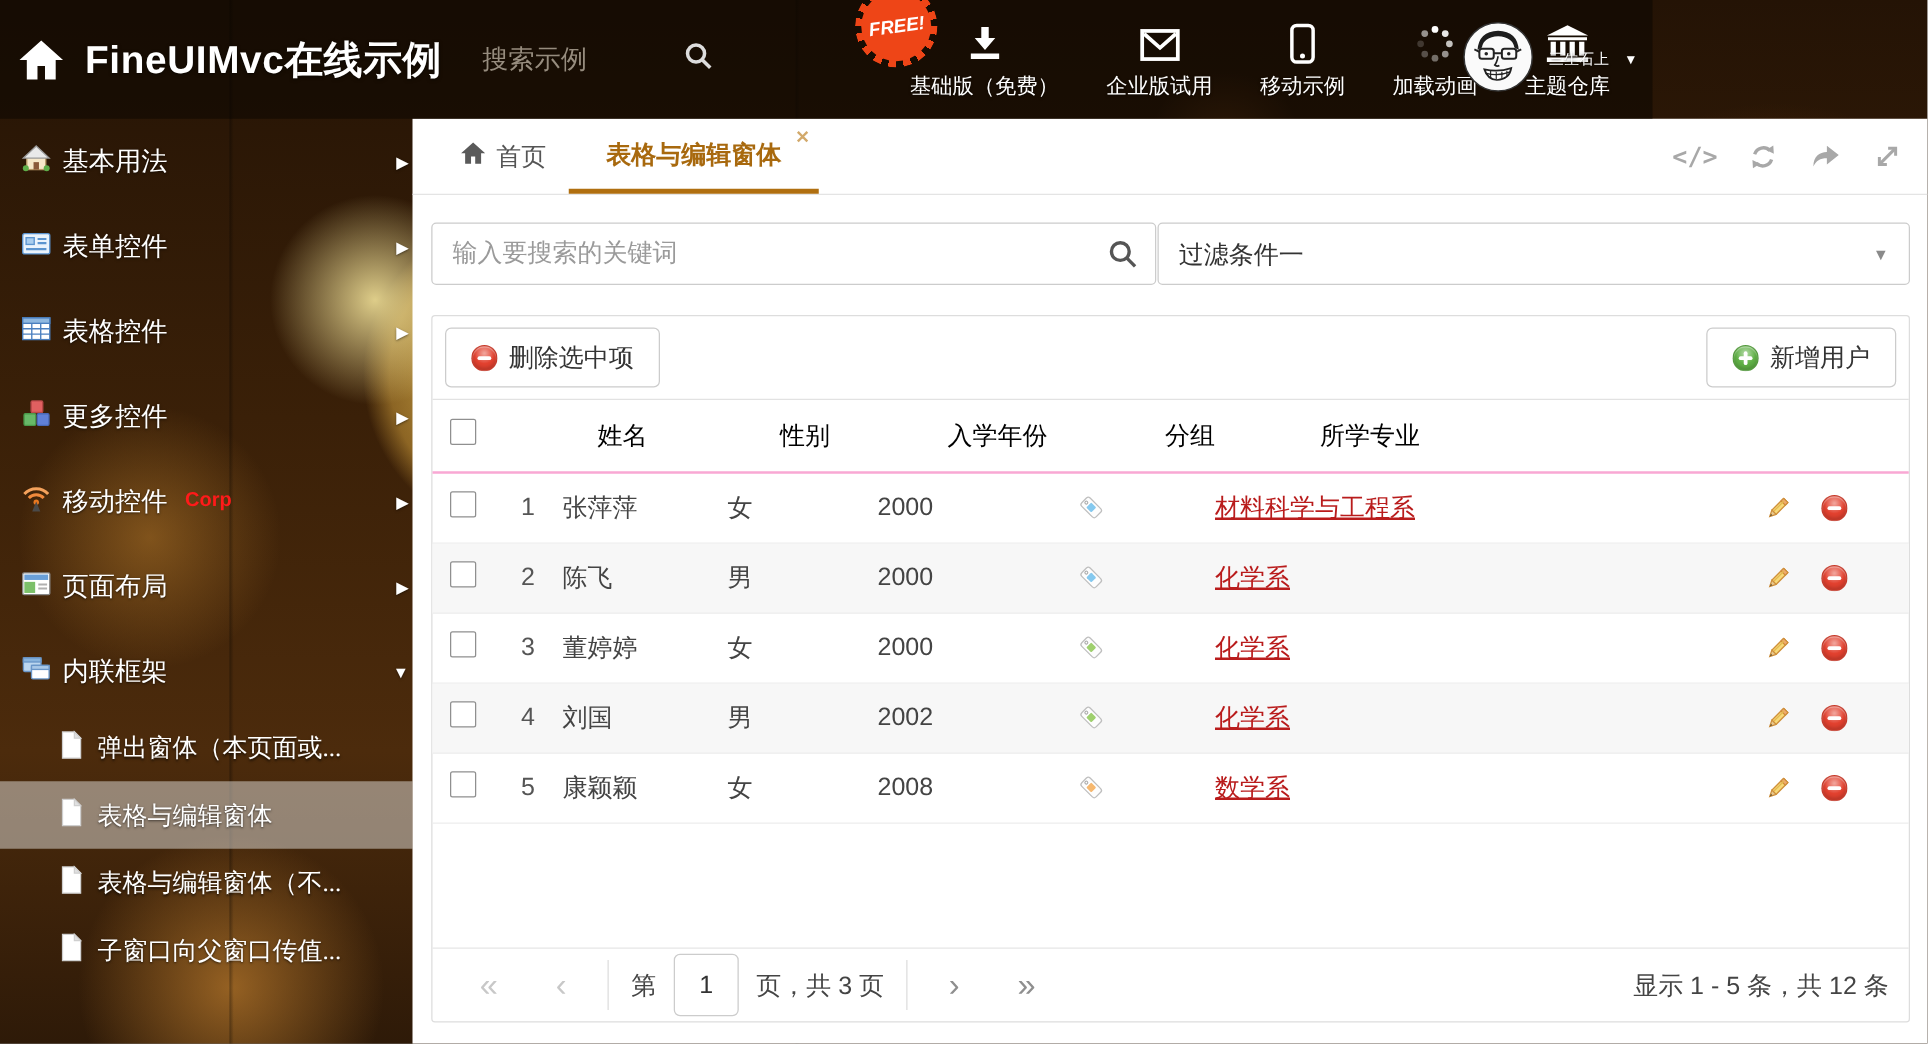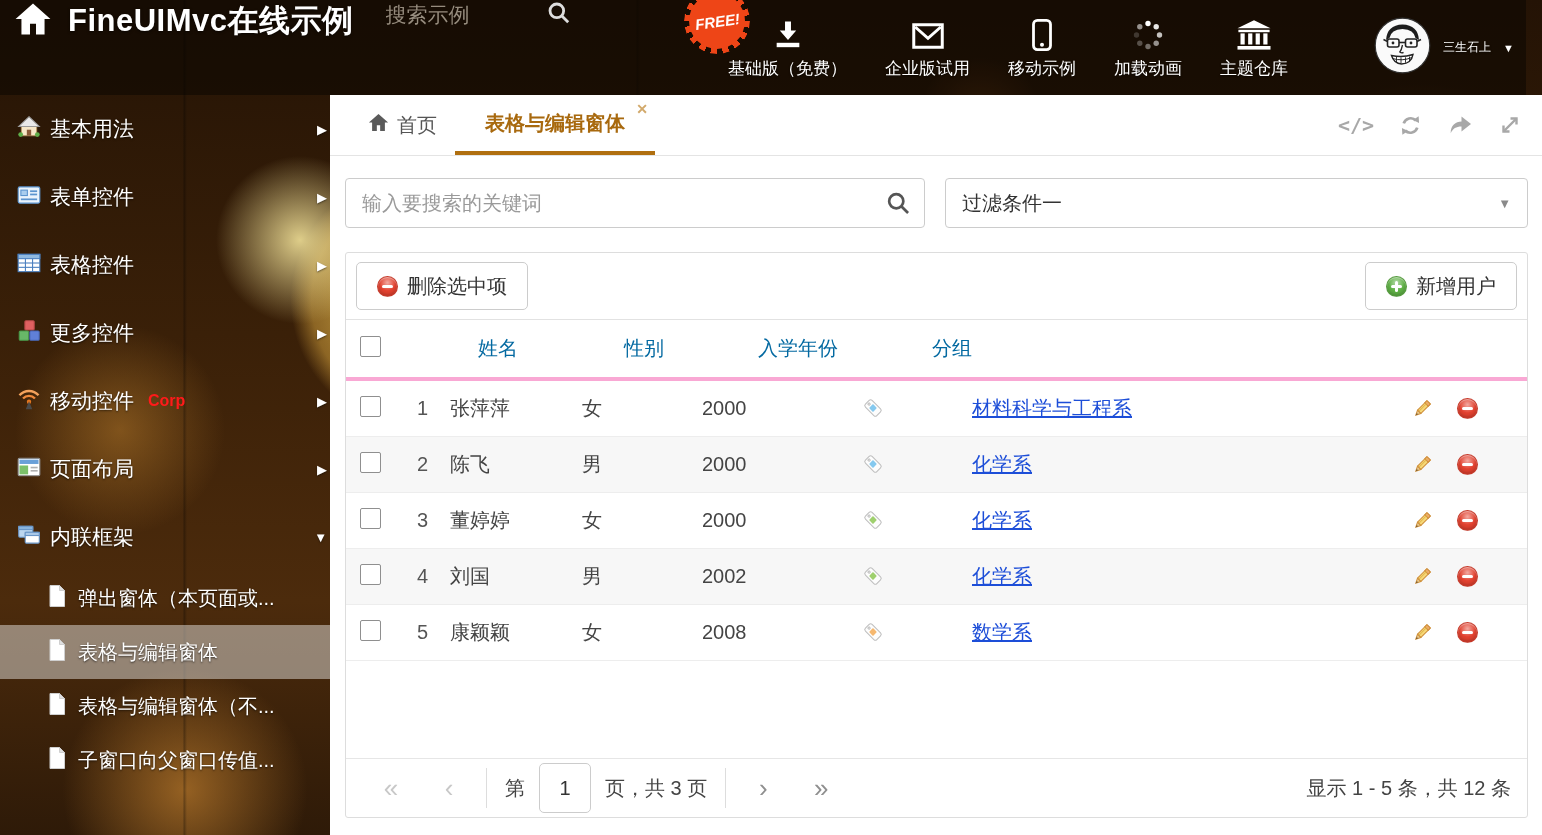--- a/index.html
+++ b/index.html
@@ -18,22 +18,22 @@
       radial-gradient(circle 195px at 805px 270px, rgba(228,152,40,.8), transparent 72%),
       radial-gradient(circle 150px at 120px 430px, rgba(205,140,50,.45), transparent 70%),
       radial-gradient(circle 235px at 620px 645px, rgba(196,112,30,.55), transparent 74%),
       radial-gradient(circle 170px at 185px 790px, rgba(214,142,52,.6), transparent 72%),
       radial-gradient(circle 300px at 1090px 520px, rgba(145,78,22,.5), transparent 76%),
       radial-gradient(circle 260px at 1420px 280px, rgba(172,96,26,.55), transparent 76%),
       radial-gradient(circle 90px at 980px 120px, rgba(150,85,25,.4), transparent 70%),
       linear-gradient(180deg,#241305 0%,#3a2008 40%,#4c2b0c 72%,#2e1a08 100%);
   }
   
-  .hdr{position:absolute;top:0;left:0;width:1526px;height:95px;z-index:3;
-       background:rgba(10,6,2,.52);display:flex;align-items:flex-start;color:#fff;}
+  .hdr{position:absolute;top:0;left:0;width:1322px;height:95px;z-index:3;
+       background:rgba(10,6,2,.52);display:flex;align-items:center;color:#fff;}
   .hdr-home{margin-left:14px;display:flex;}
   .hdr-title{margin-left:16px;font-size:31px;font-weight:bold;letter-spacing:.5px;text-shadow:0 1px 3px rgba(0,0,0,.6);white-space:nowrap;}
   .hdr-search{margin-left:30px;display:flex;align-items:center;}
   .hdr-search input{width:150px;background:transparent;border:none;outline:none;font-size:21px;color:#d8d0c4;font-family:inherit;}
   .hdr-search input::placeholder{color:#968c7e;}
   .hdr-search .mag{margin-left:8px;}
   .free{position:absolute;left:684px;top:-12px;width:66px;height:66px;border-radius:50%;overflow:hidden;z-index:4;}
   .free-spikes{position:absolute;inset:0;border-radius:50%;
      background:repeating-conic-gradient(var(--free-badge,#ee4517) 0deg 12deg, rgba(0,0,0,0) 12deg 22.5deg);}
   .free-core{position:absolute;left:5px;top:5px;width:56px;height:56px;border-radius:50%;
@@ -46,54 +46,54 @@
   .hdr-user{position:absolute;right:12px;top:0;height:95px;display:flex;align-items:center;gap:12px;cursor:pointer;}
   .hdr-user .uname{font-size:12px;color:#fff;text-shadow:0 1px 2px rgba(0,0,0,.6);}
   .hdr-user .caret{font-size:11px;color:#fff;}
   
   .sidebar{position:absolute;left:0;top:95px;width:330px;bottom:0;z-index:2;color:#fff;}
   .side-item{height:68px;display:flex;align-items:center;padding:0 3px 0 16px;gap:8px;cursor:pointer;}
   .side-item .s-label{font-size:21px;text-shadow:0 1px 2px rgba(0,0,0,.65);}
   .side-item .s-arrow{margin-left:auto;font-size:13px;text-shadow:0 1px 2px rgba(0,0,0,.5);}
   .corp{font-size:16px;font-weight:bold;color:var(--corp-red,#ff1a1a);margin-left:6px;}
   .sub-item{height:54px;display:flex;align-items:center;padding-left:46px;gap:10px;cursor:pointer;}
-  .sub-item .s-label{font-size:20px;text-shadow:0 1px 2px rgba(0,0,0,.65);}
+  .sub-item .s-label{font-size:20px;text-shadow:0 1px 2px rgba(0,0,0,.65);font-family:Liberation Serif, serif;}
   .sub-item.active{background:rgba(228,225,221,.5);}
   
   .main{position:absolute;left:330px;top:95px;right:0;bottom:0;background:#fff;z-index:2;}
   .tabbar{height:60px;border-bottom:1px solid #e4e4e4;display:flex;align-items:stretch;padding-left:30px;position:relative;}
   .tab{display:flex;align-items:center;gap:8px;font-size:20px;color:#555;cursor:pointer;padding:0 8px;text-align:right;}
   .tab-active{margin-left:10px;padding:0 30px;position:relative;color:var(--accent,#a8690e);font-weight:bold;
       border-bottom:4px solid var(--tab-underline,#b06f10);box-sizing:border-box;}
   .tab-close{position:absolute;top:6px;right:7px;font-size:14px;font-weight:bold;color:#d2a96b;cursor:pointer;}
   .tab-tools{position:absolute;right:20px;top:0;height:60px;display:flex;align-items:center;gap:24px;}
   .tab-tools .ttool{cursor:pointer;display:flex;align-items:center;}
   .code-glyph{font-family:"DejaVu Sans Mono",monospace;font-size:20px;font-weight:bold;color:#a8a8a8;}
-  .filter-row{display:flex;gap:20px;padding:22px 14px 0 15px;}
+  .filter-row{display:flex;gap:1px;padding:22px 14px 0 15px;}
   .search-box{position:relative;width:580px;flex:0 0 580px;}
   .search-box input{width:100%;height:50px;box-sizing:border-box;border:1px solid #ccc;border-radius:4px;
       font-size:20px;color:#333;padding:0 50px 0 16px;outline:none;font-family:inherit;}
   .search-box input::placeholder{color:#9a9a9a;}
   .search-box .mag2{position:absolute;right:13px;top:12px;}
   .filter-box{flex:1;height:50px;box-sizing:border-box;border:1px solid #ccc;border-radius:4px;
       display:flex;align-items:center;justify-content:space-between;padding:0 16px;font-size:20px;color:#333;cursor:pointer;}
   .dd-arrow{font-size:13px;color:#8a8a8a;}
   
   .panel{position:absolute;left:15px;right:14px;top:157px;bottom:17px;border:1px solid #ddd;border-radius:3px;background:#fff;}
   .ptoolbar{display:flex;justify-content:space-between;align-items:center;padding:9px 10px;}
   .btn{display:inline-flex;align-items:center;gap:9px;height:48px;padding:0 20px;background:#fff;
       border:1px solid #ccc;border-radius:5px;font-size:20px;color:#333;cursor:pointer;font-family:inherit;}
   .grid-row{display:grid;grid-template-columns:48px 44px 132px 120px 160px 110px 1fr 46px 58px;
       align-items:center;height:55px;padding:0 12px;font-size:20px;color:#444;}
-  .thead{height:57px;border-top:1px solid #e2e2e2;border-bottom:4px solid #f9a8d4;color:#0369a1;gap:14px;}
+  .thead{height:57px;border-top:1px solid #e2e2e2;border-bottom:2px solid #f9a8d4;color:#000000;gap:14px;}
   .trow{border-bottom:1px solid #ededed;}
   .trow.alt{background:#f7f7f7;}
   .c-num{text-align:right;padding-right:22px;color:#555;}
   .checkbox{display:inline-block;width:19px;height:19px;border:1px solid #8f8f8f;border-radius:2px;background:#fff;cursor:pointer;margin-left:2px;}
-  .major-link{color:#1d4ed8;text-decoration:underline;cursor:pointer;}
+  .major-link{color:#b91c1c;text-decoration:underline;cursor:pointer;}
   .icon-cell{display:flex;align-items:center;cursor:pointer;}
   .red-minus,.green-plus{position:relative;display:inline-block;width:21px;height:21px;border-radius:50%;
       box-shadow:inset 0 -2px 3px rgba(0,0,0,.18), inset 0 1px 1px rgba(255,255,255,.45);border:1px solid rgba(0,0,0,.12);box-sizing:border-box;}
   .red-minus{background:radial-gradient(circle at 50% 30%, rgba(255,255,255,.55), rgba(255,255,255,0) 50%), var(--delete-red,#e2412f);}
   .green-plus{background:radial-gradient(circle at 50% 30%, rgba(255,255,255,.55), rgba(255,255,255,0) 50%), var(--add-green,#5fb045);}
   .red-minus::after{content:"";position:absolute;left:4px;top:8px;width:11px;height:3.4px;background:#fff;border-radius:2px;}
   .green-plus::after{content:"";position:absolute;left:4px;top:8px;width:11px;height:3.4px;background:#fff;border-radius:2px;}
   .green-plus::before{content:"";position:absolute;left:7.8px;top:4px;width:3.4px;height:11px;background:#fff;border-radius:2px;}
   
   .pager{position:absolute;left:0;right:0;bottom:0;height:58px;border-top:1px solid #e6e6e6;
@@ -418,20 +418,21 @@
       </button>
     </div>
 
     <div class="grid-row thead">
       <span><span class="checkbox"></span></span>
       <span></span>
       <span>姓名</span>
       <span>性别</span>
       <span>入学年份</span>
       <span>分组</span>
+      <span>所学专业</span>
       <span></span>
         <span></span>
     </div>
 
     <div class="grid-row trow">
       <span><span class="checkbox"></span></span>
       <span class="c-num">1</span>
       <span>张萍萍</span>
       <span>女</span>
       <span>2000</span>

